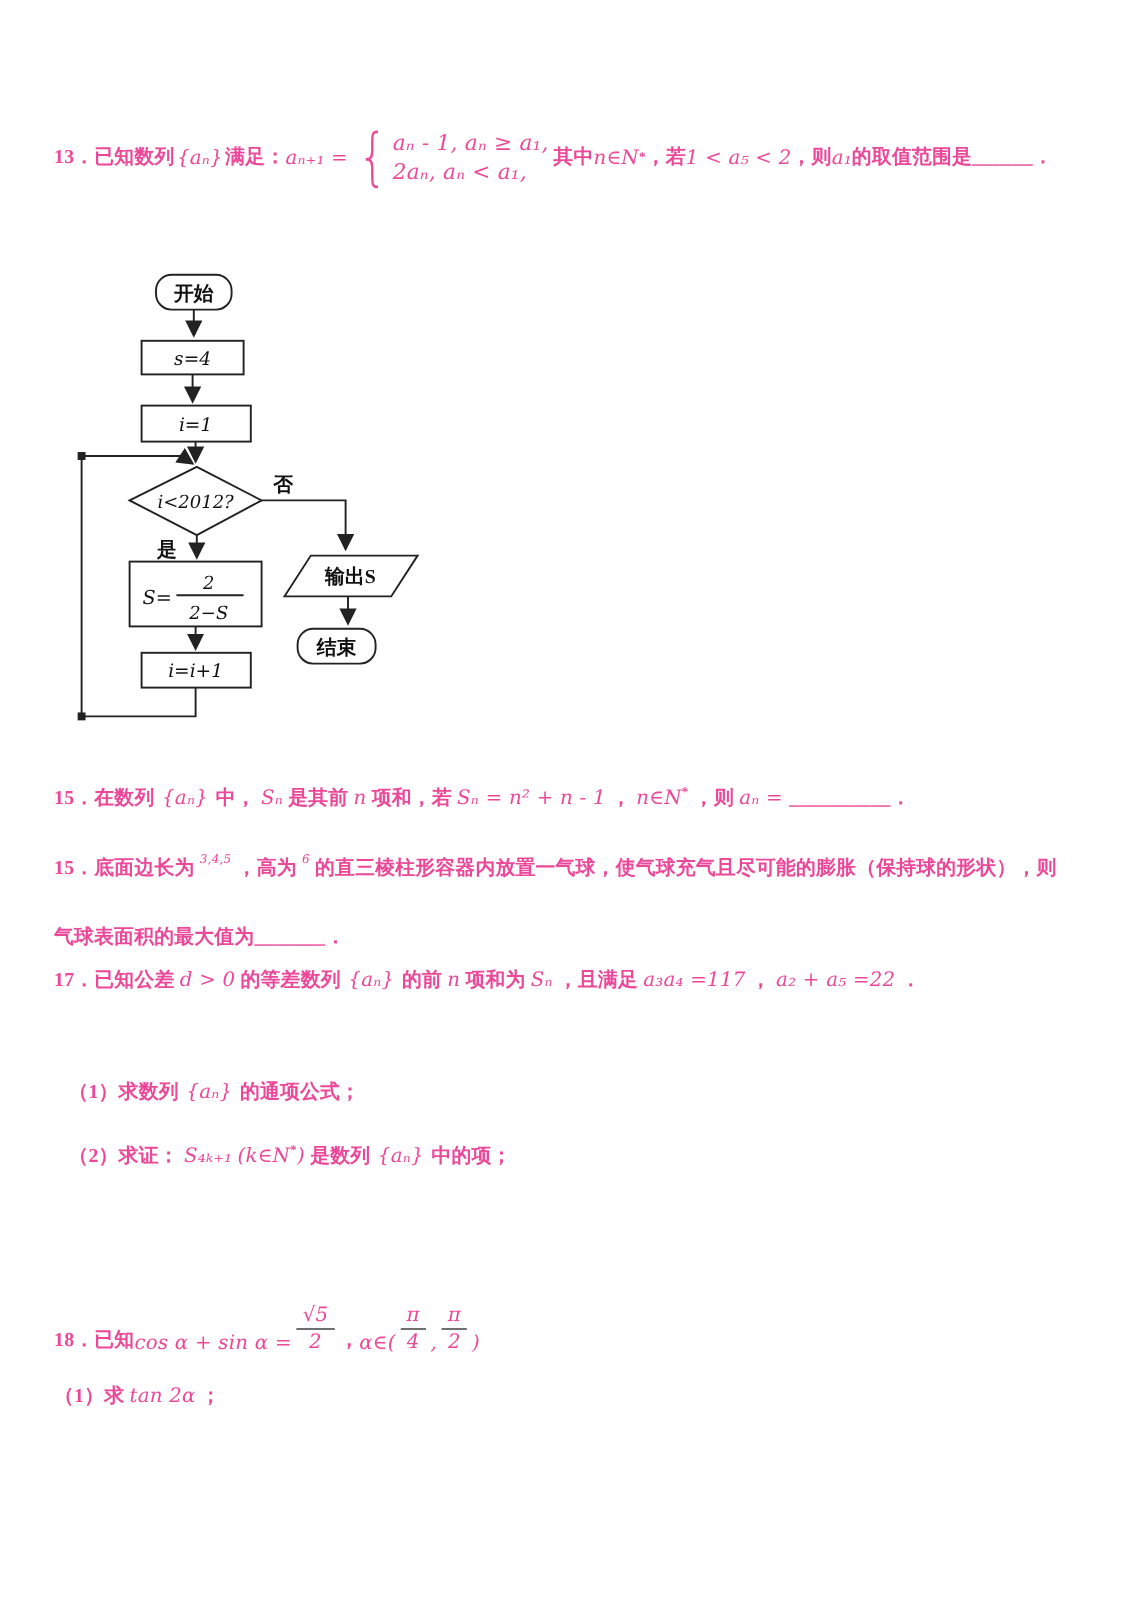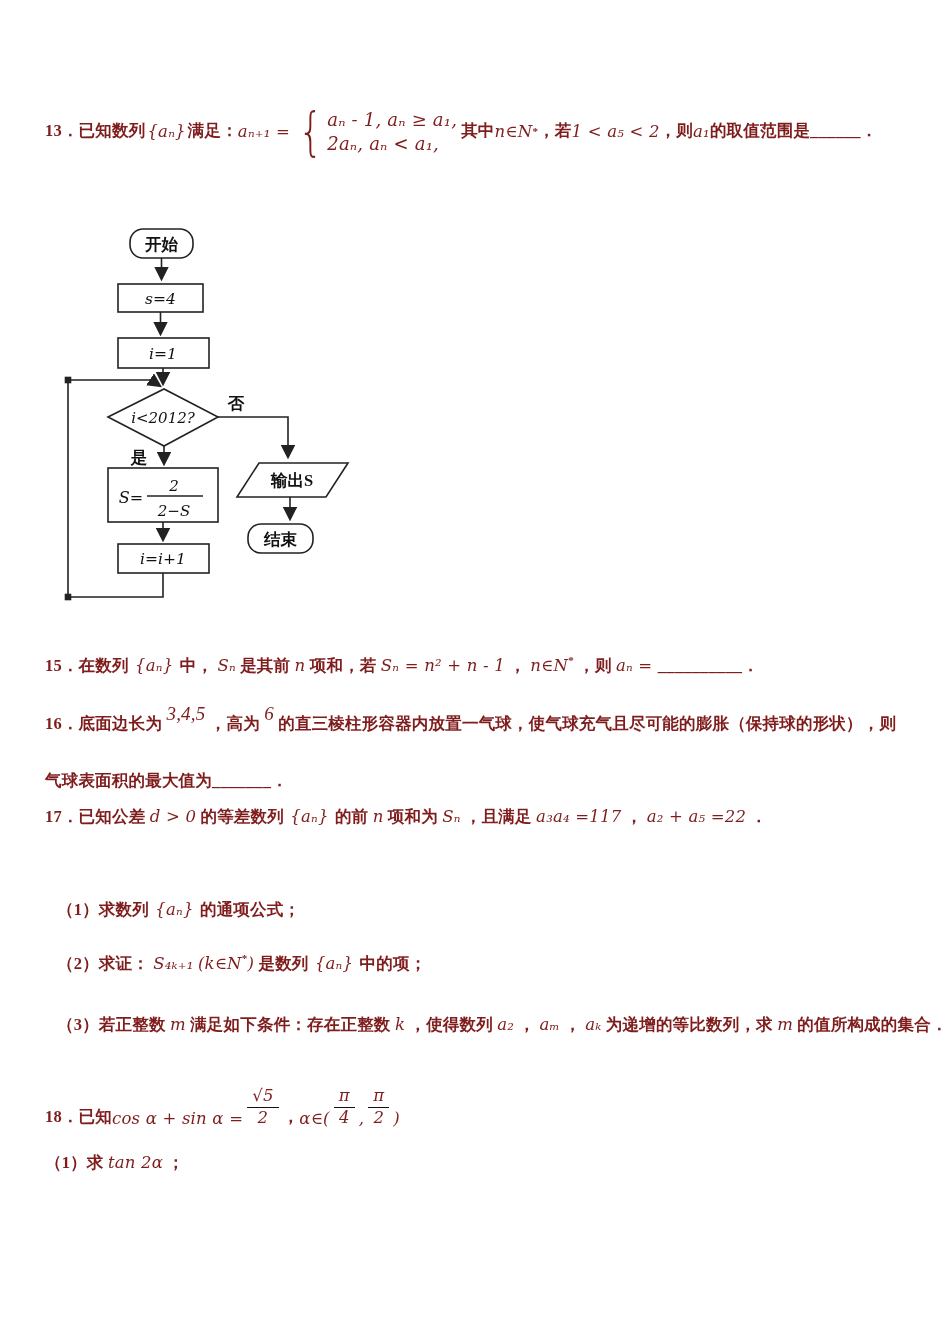--- a/index.html
+++ b/index.html
@@ -1,32 +1,32 @@
 <!DOCTYPE html>
 <html><head>
 <meta charset="utf-8">
 <style>
   html,body { margin:0; padding:0; background:#ffffff; }
   .page {
     position:relative; width:950px; height:1344px; background:#ffffff;
     font-family:"Liberation Serif","DejaVu Serif",serif;
-    color:#7f1d1d; overflow:hidden;
+    color:#ec4899; overflow:hidden;
   }
   .line { position:absolute; white-space:nowrap; font-size:16.5px; font-weight:600; letter-spacing:0.2px; }
   .flexline { display:flex; align-items:center; }
   .cn { font-weight:600; }
   .m  { font-family:"DejaVu Serif",serif; font-style:italic; font-weight:400; font-size:16.5px; }
   sup.star { font-size:11px; font-style:normal; font-weight:700; }
   .seq { margin:16px 2px; }
   .cases { display:inline-flex; align-items:center; margin:0 4px; }
   .big-brace { font-family:"DejaVu Sans",sans-serif; font-size:52px; font-weight:200; line-height:1;
                transform:scaleX(.75); display:inline-block; font-style:normal; }
   .case-col { display:inline-flex; flex-direction:column; gap:3px; }
   .case-col .m { font-size:18px; }
-  .raised { position:relative; top:-9px; font-size:19px;font-family:Liberation Serif, serif; }
+  .raised { position:relative; top:-9px; font-size:10px; }
   .frac { display:inline-flex; flex-direction:column; align-items:center; vertical-align:middle;
           margin:0 4px; line-height:1.15; }
   .frac .num { padding:0 5px 1px 5px; border-bottom:1.4px solid #111; }
   .frac .den { padding:1px 5px 0 5px; }
   .bold700 { font-weight:700; }
   svg text { fill:#111111; }
   .fc-cn { font-family:"Liberation Serif","DejaVu Serif",serif; font-weight:600; }
   .fc-m  { font-family:"DejaVu Serif",serif; font-style:italic; font-weight:500; }
 </style>
 </head>
@@ -121,21 +121,21 @@
     <span class="cn"> 项和，若 </span>
     <span class="m">Sₙ = n² + n - 1</span>
     <span class="cn">，</span>
     <span class="m">n∈N</span><sup class="star">*</sup>
     <span class="cn">，则 </span>
     <span class="m">aₙ = </span>
     <span class="cn">__________．</span>
   </div>
 
   <div class="line" style="top:712px; left:45px;">
-    <span class="cn">16．底面边长为</span>
+    <span class="cn">15．底面边长为</span>
     <span class="m raised">3,4,5</span>
     <span class="cn">，高为</span>
     <span class="m raised">6</span>
     <span class="cn">的直三棱柱形容器内放置一气球，使气球充气且尽可能的膨胀（保持球的形状），则</span>
   </div>
   <div class="line" style="top:770px; left:45px;">
     <span class="cn">气球表面积的最大值为_______．</span>
   </div>
 
 
@@ -163,35 +163,20 @@
 
   <div class="line" style="top:952px; left:57px;">
     <span class="cn">（2）求证：</span>
     <span class="m">S₄ₖ₊₁</span>
     <span class="m">(k∈N</span><sup class="star">*</sup><span class="m">)</span>
     <span class="cn">是数列</span>
     <span class="m seq">{aₙ}</span>
     <span class="cn"> 中的项；</span>
   </div>
 
-  <div class="line" style="top:1014px; left:57px;">
-    <span class="cn">（3）若正整数 </span>
-    <span class="m">m</span>
-    <span class="cn"> 满足如下条件：存在正整数 </span>
-    <span class="m">k</span>
-    <span class="cn">，使得数列 </span>
-    <span class="m">a₂</span>
-    <span class="cn">，</span>
-    <span class="m">aₘ</span>
-    <span class="cn">，</span>
-    <span class="m">aₖ</span>
-    <span class="cn"> 为递增的等比数列，求 </span>
-    <span class="m">m</span>
-    <span class="cn"> 的值所构成的集合．</span>
-  </div>
 
   <div class="line flexline" style="top:1068px; left:45px; height:60px;align-items:flex-end;">
     <span class="cn">18．已知 </span>
     <span class="m">cos α + sin α =</span>
     <span class="frac">
       <span class="m num">√5</span>
       <span class="m den">2</span>
     </span>
     <span class="cn">，</span>
     <span class="m">α∈(</span>

